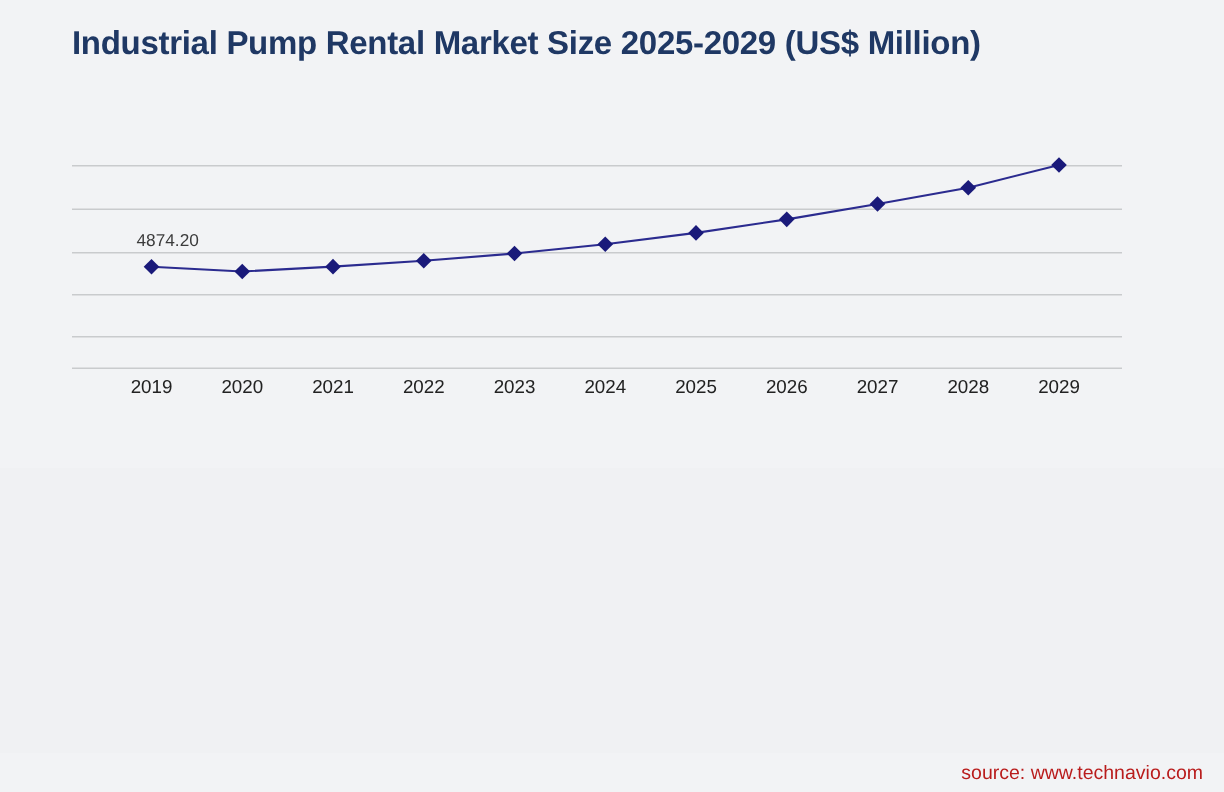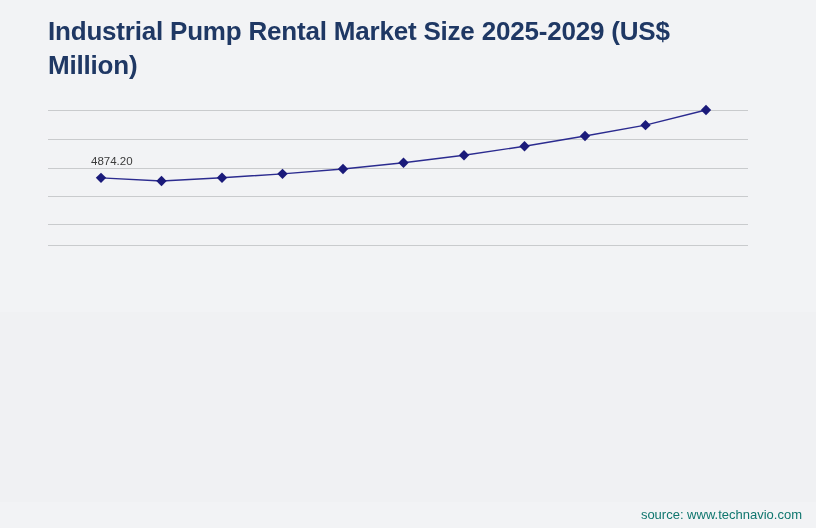--- a/index.html
+++ b/index.html
@@ -14,21 +14,21 @@
     overflow: hidden;
     position: relative;
   }
 
   
   #chart-title {
     position: absolute;
     left: 48px;
     top: 14px;
     width: 660px;
-    font-size: 26px;
+    font-size: 22px;
     font-weight: bold;
     color: #1f3864;
     line-height: 1.32;
     letter-spacing: -0.2px;
   }
 
   
   #chart-area {
     position: absolute;
     left: 0;
@@ -97,21 +97,21 @@
     height: 190px;
     background: #f0f1f3;
   }
 
   
   #source-note {
     position: absolute;
     right: 14px;
     bottom: 6px;
     font-size: 13px;
-    color: #0f766e;
+    color: #b91c1c;
   }
 </style>
 </head>
 <body>
 
 <div id="chart-title">Industrial Pump Rental Market Size 2025-2029 (US$ Million)</div>
 
 <div id="chart-area">
 
   <div id="plot">
@@ -134,20 +134,33 @@
         <polygon points="537,35.81395306281165 542.2,41.01395306281165 537,46.213953062811655 531.8,41.01395306281165" fill="#1a1a7a"></polygon>
         <polygon points="597.5,24.93285145706573 602.7,30.13285145706573 597.5,35.33285145706573 592.3,30.13285145706573" fill="#1a1a7a"></polygon>
         <polygon points="658,9.8 663.2,15 658,20.2 652.8,15" fill="#1a1a7a"></polygon>
       </svg>
 
     <div id="point-label" style="left: 43px; top: 59.8461px;">4874.20</div>
   </div>
 
   <div id="axis-line"></div>
 
+  <div id="x-axis-labels">
+      <div class="x-tick" style="left: 53px;">2019</div>
+      <div class="x-tick" style="left: 113.5px;">2020</div>
+      <div class="x-tick" style="left: 174px;">2021</div>
+      <div class="x-tick" style="left: 234.5px;">2022</div>
+      <div class="x-tick" style="left: 295px;">2023</div>
+      <div class="x-tick" style="left: 355.5px;">2024</div>
+      <div class="x-tick" style="left: 416px;">2025</div>
+      <div class="x-tick" style="left: 476.5px;">2026</div>
+      <div class="x-tick" style="left: 537px;">2027</div>
+      <div class="x-tick" style="left: 597.5px;">2028</div>
+      <div class="x-tick" style="left: 658px;">2029</div>
+    </div>
 </div>
 
 <div id="stats-panel">
 
   
   
 
   
   
 

